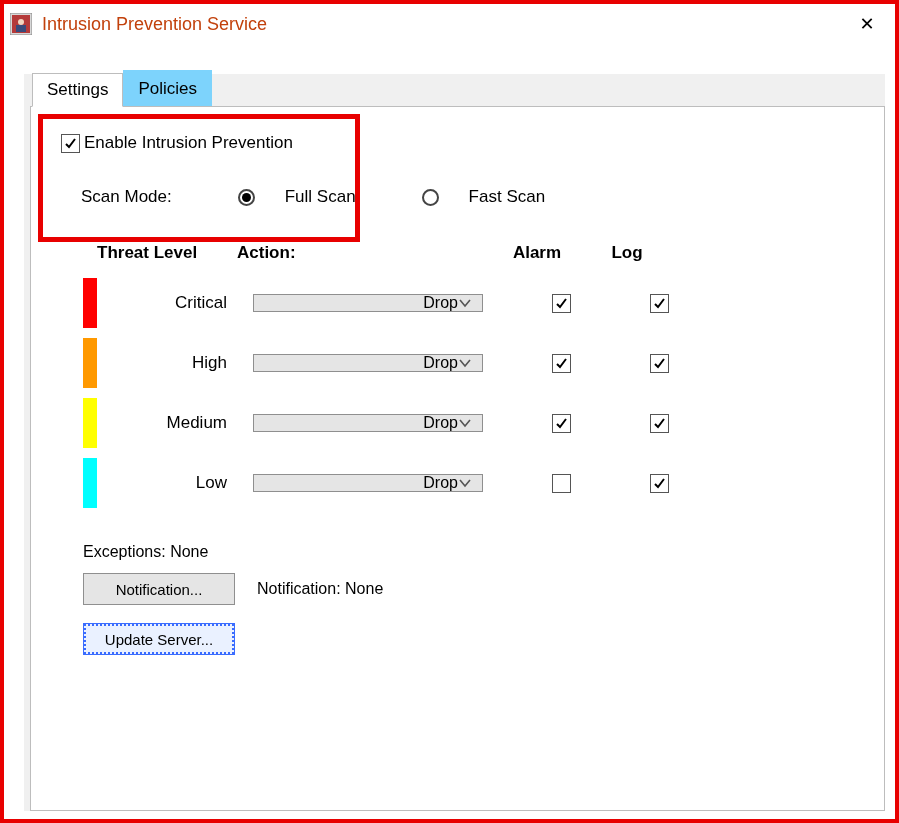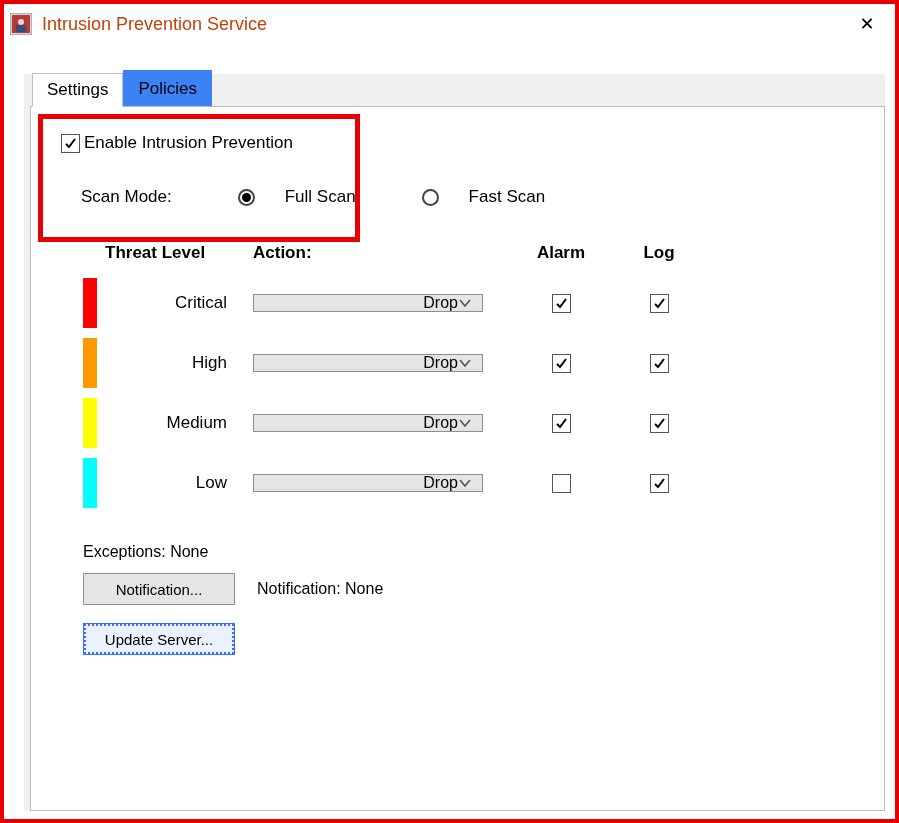--- a/index.html
+++ b/index.html
@@ -65,21 +65,21 @@
     left: 8px;
     display: flex;
     align-items: flex-end;
     height: 34px;
     z-index: 2;
   }
   .tab {
     padding: 6px 14px 6px 14px;
     font-size: 17px;
     color: #000;
-    background: #3b82f6;
+    background: #7dd3fc;
     border: 1px solid transparent;
     cursor: pointer;
     user-select: none;
   }
   .tab.active {
     background: #fff;
     border: 1px solid #bdbdbd;
     border-bottom: 1px solid #fff;
     position: relative;
     top: 1px;
@@ -156,21 +156,21 @@
   .grid {
     margin-top: 36px;
     margin-left: 32px;
   }
   .ghead {
     display: grid;
     grid-template-columns: 14px 140px 250px 100px 80px;
     align-items: center;
     font-weight: bold;
     font-size: 17px;
-    column-gap: 8px;
+    column-gap: 0;
     margin-bottom: 10px;
   }
   .grow {
     display: grid;
     grid-template-columns: 14px 140px 250px 100px 80px;
     align-items: center;
     column-gap: 8px;
     height: 60px;
   }
   .swatch {

